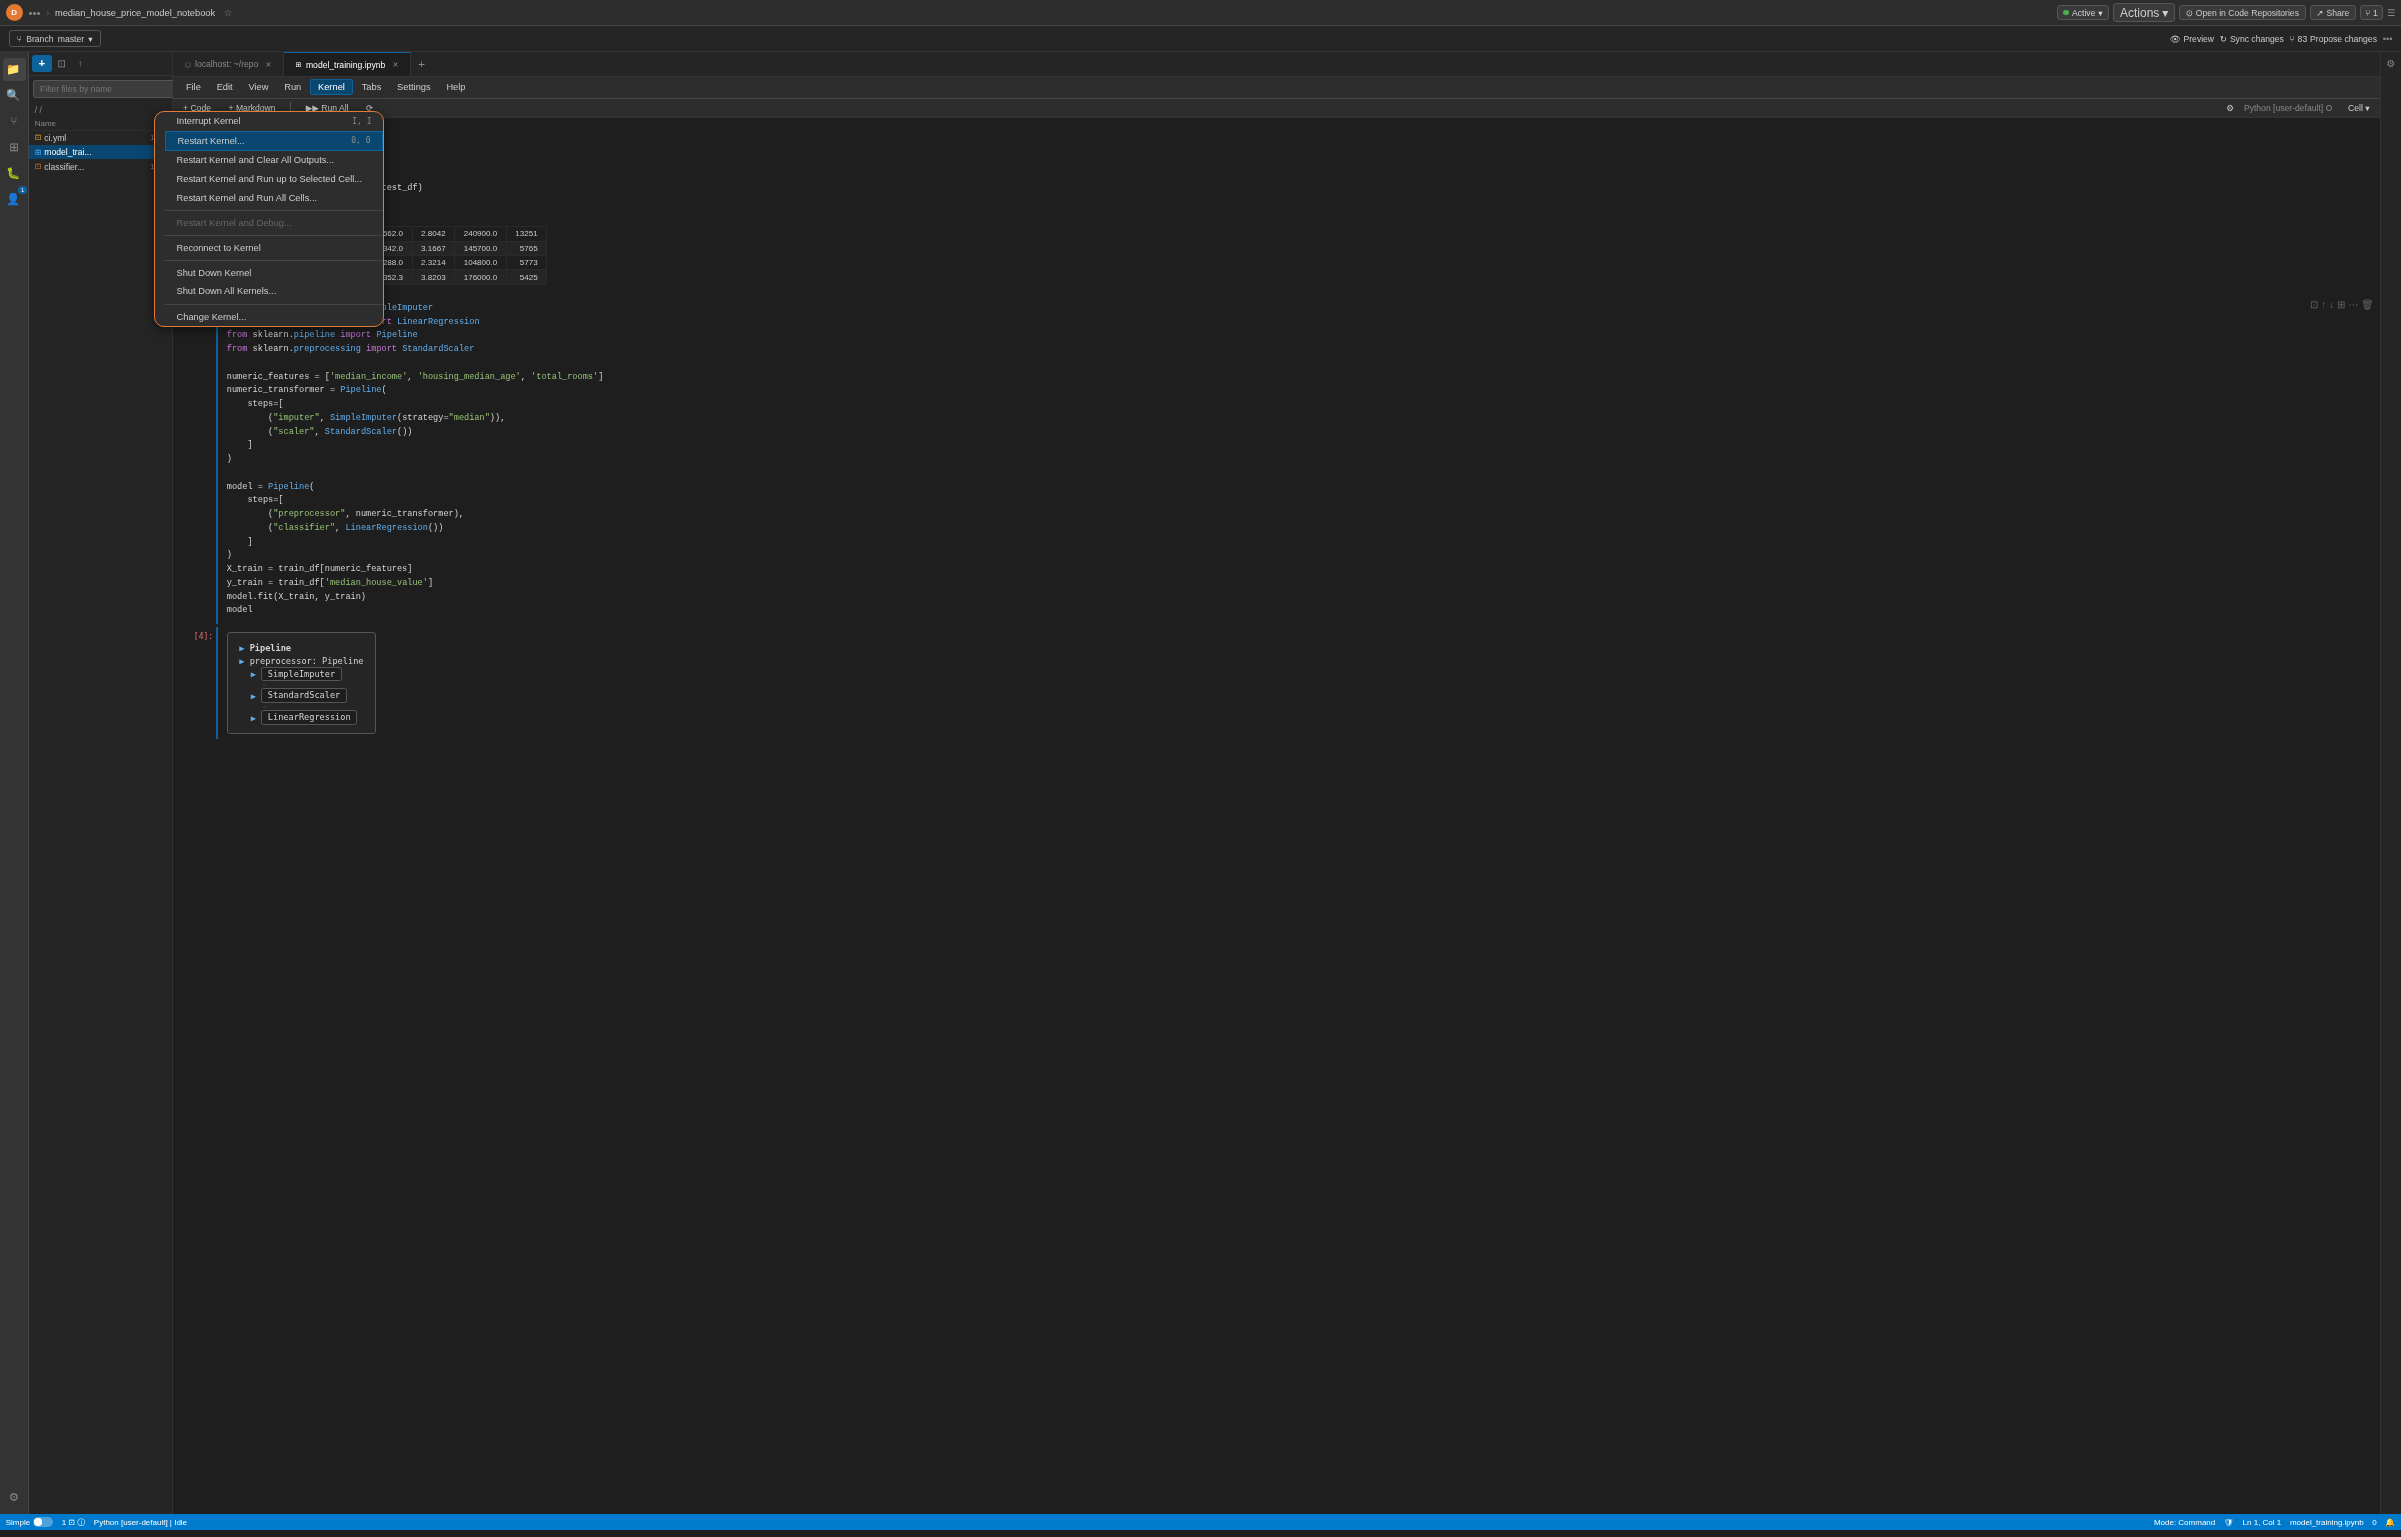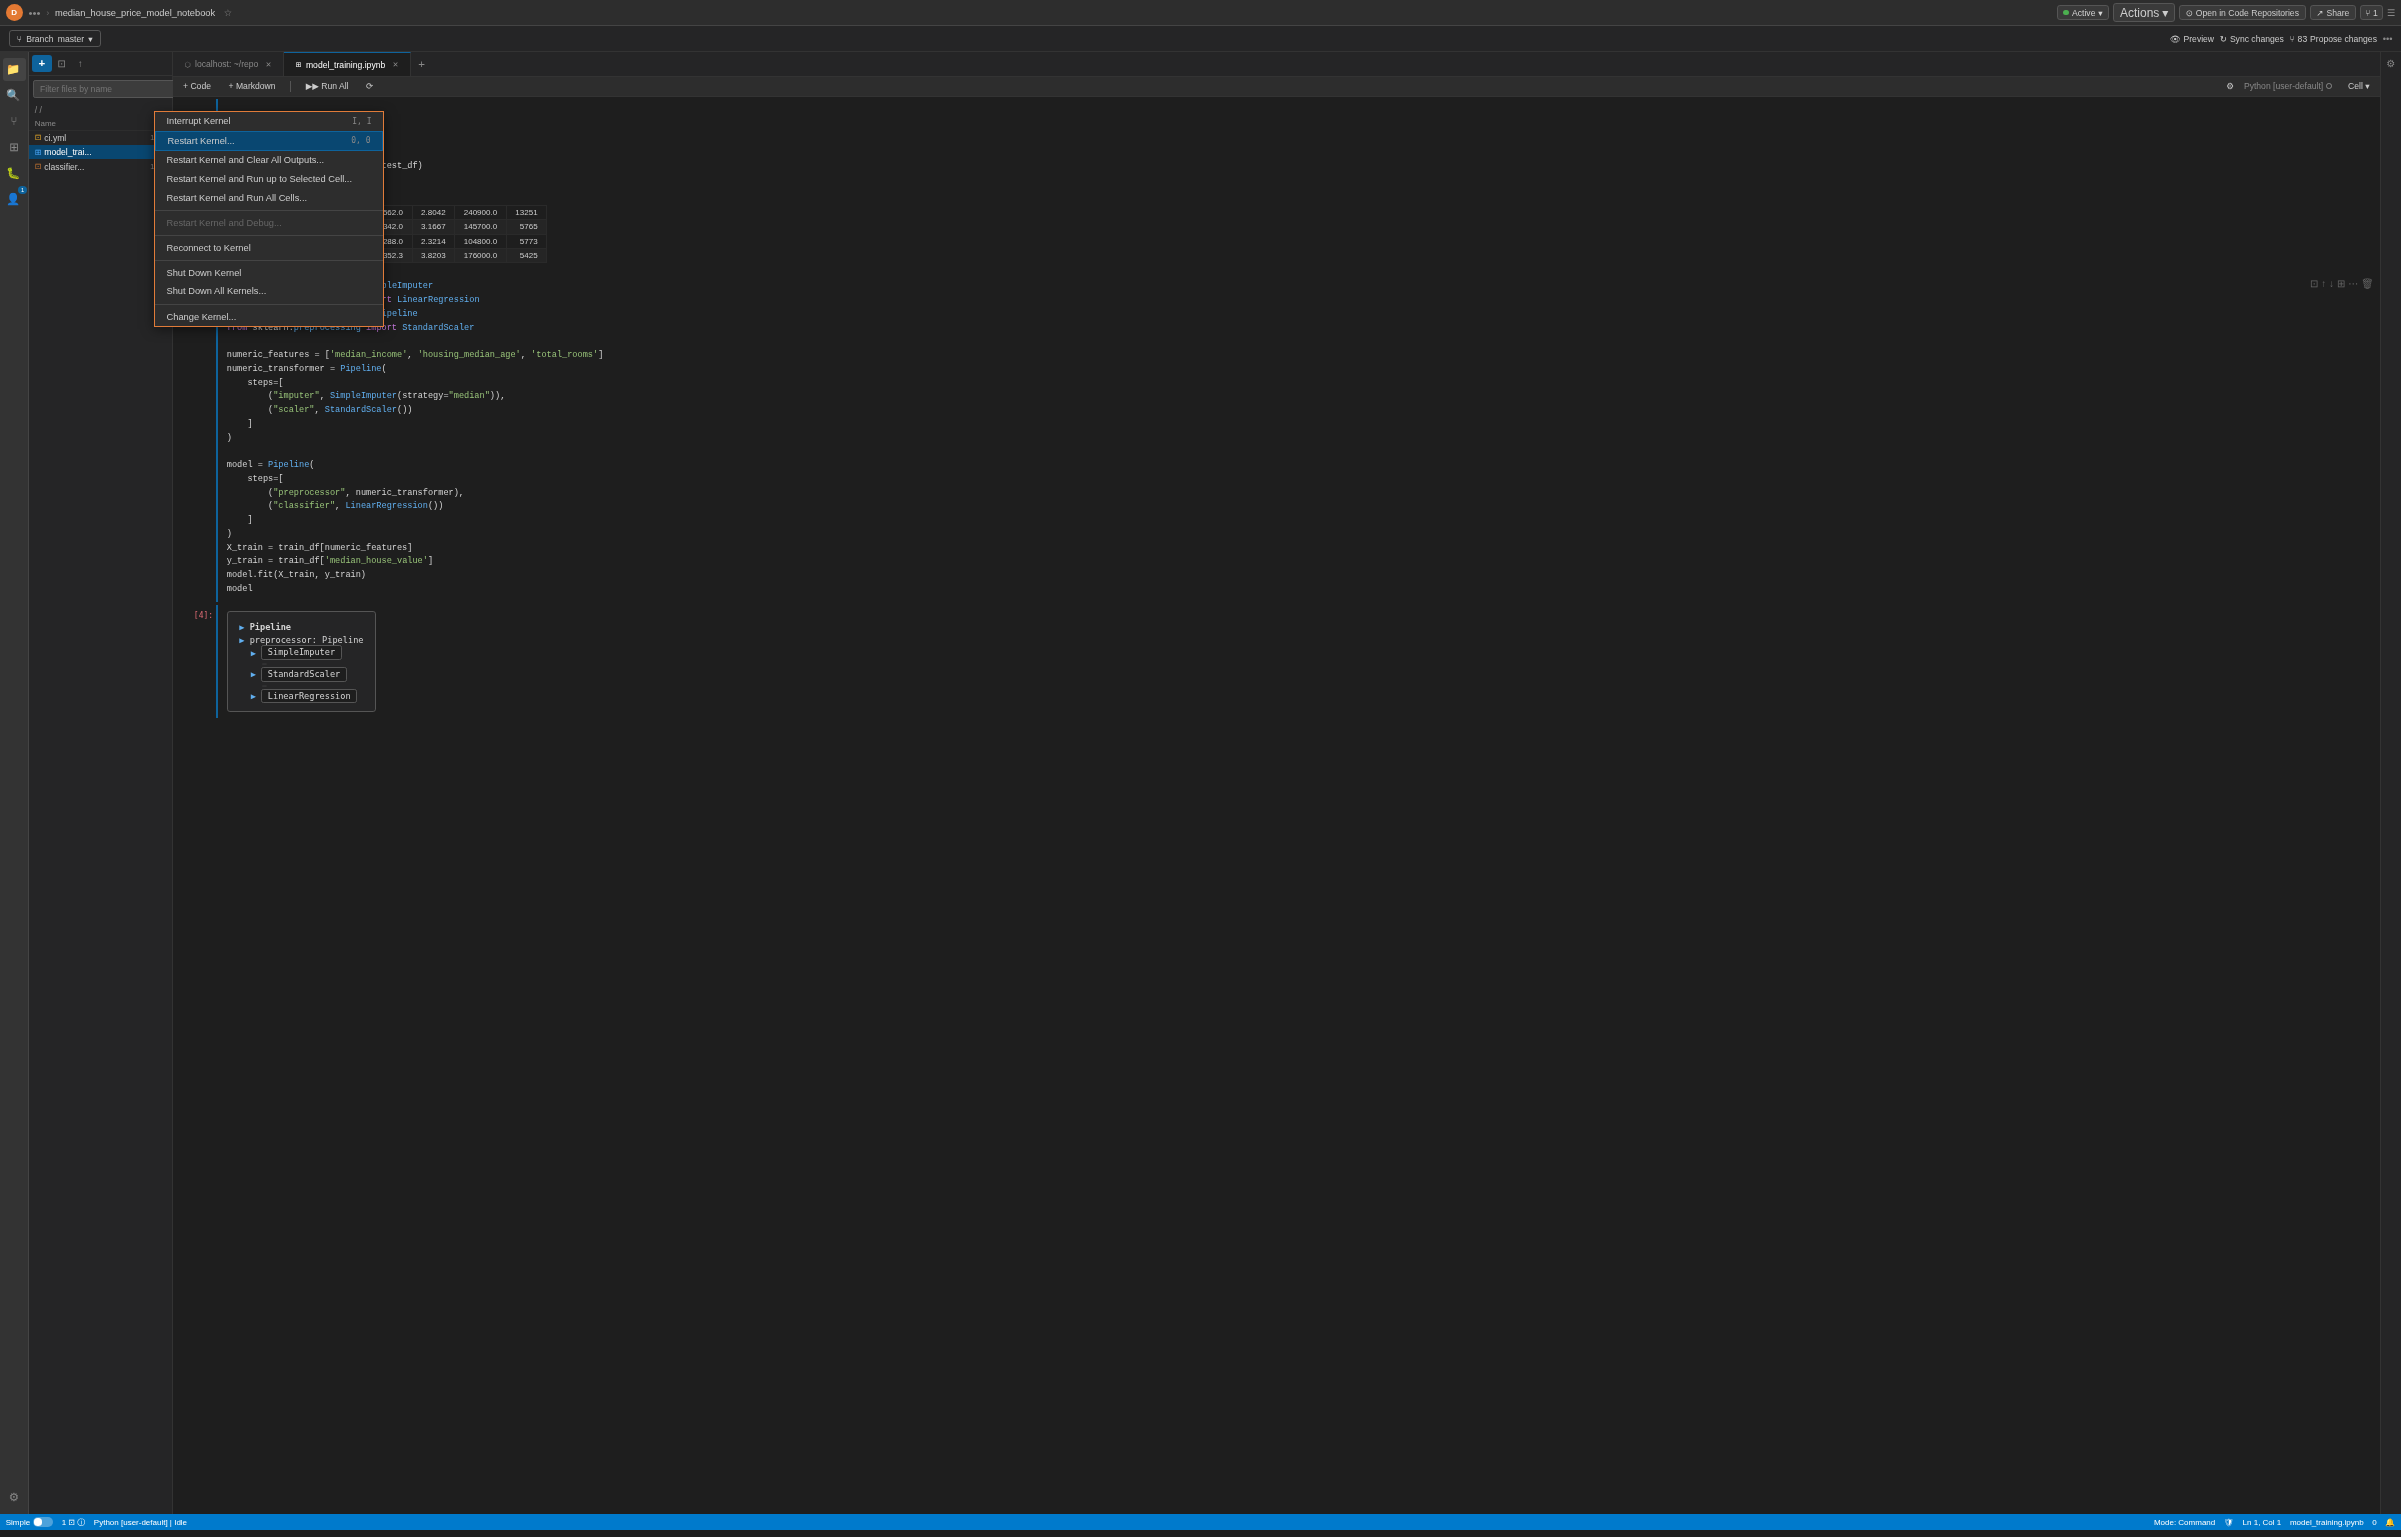--- a/index.html
+++ b/index.html
@@ -128,22 +128,22 @@
     .toggle-thumb { width: 7.2px; height: 7.2px; background: white; border-radius: 50%; position: absolute; top: 1.4px; left: 1.4px; }
 
     
     .menu-bar { display: flex; align-items: center; background: #2d2d2d; border-bottom: 0.7px solid #444; height: 21.5px; padding: 0 5.7px; gap: 1.4px; }
     .menu-item { padding: 2.2px 7.2px; cursor: pointer; color: #ccc; font-size: 9.3px; border-radius: 2.2px; }
     .menu-item.highlighted { background: #094771; color: white; border: 0.7px solid #0e639c; }
 
     
     .dropdown-overlay { position: absolute; top: 0; left: 0; right: 0; bottom: 0; z-index: 1000; pointer-events: none; }
     .dropdown-menu {
-      position: absolute; background: #2d2d2d; border: 0.7px solid #555; border-radius: 0;
-      min-width: 230px; z-index: 1001; pointer-events: all; box-shadow: 0 2.9px 11.5px rgba(0,0,0,0.5);
+      position: absolute; background: #2d2d2d; border: 0.7px solid #555; border-radius: 10px;
+      min-width: 230px; z-index: 1001; pointer-events: all; box-shadow: 0 2.9px 11.5px rgba(0,0,0,0.5); padding-left: 10px;
     }
     .dropdown-item { display: flex; align-items: center; padding: 4.3px 11.5px; cursor: pointer; font-size: 9.3px; color: #ccc; justify-content: space-between; }
     .dropdown-item.highlighted { background: #094771; border: 0.7px solid #0e639c; }
     .dropdown-item.disabled { color: #666; cursor: default; }
     .dropdown-shortcut { color: #888; font-size: 8px; font-family: monospace; }
     .dropdown-separator { height: 0.7px; background: #444; margin: 2.9px 0; }
     .kernel-highlighted-outline { border: 1.4px solid #e07b39 !important; }
 
     
     .layout-wrapper { position: relative; display: flex; flex-direction: column; height: 100vh; }
@@ -268,20 +268,30 @@
           <span class="tab-close">✕</span>
         </div>
         <div class="tab active">
           <span class="tab-icon">⊞</span>
           <span>model_training.ipynb</span>
           <span class="tab-close">✕</span>
         </div>
         <div class="tab-add">+</div>
       </div>
 
+      <div class="menu-bar">
+        <div class="menu-item">File</div>
+        <div class="menu-item">Edit</div>
+        <div class="menu-item">View</div>
+        <div class="menu-item">Run</div>
+        <div class="menu-item highlighted">Kernel</div>
+        <div class="menu-item">Tabs</div>
+        <div class="menu-item">Settings</div>
+        <div class="menu-item">Help</div>
+      </div>
 
       <div class="nb-toolbar">
         <div class="nb-toolbar-item">+ Code</div>
         <div class="nb-toolbar-item">+ Markdown</div>
         <div class="nb-toolbar-sep"></div>
         <div class="nb-toolbar-item">▶▶ Run All</div>
         <div class="nb-toolbar-item">⟳</div>
         <div class="nb-toolbar-right">
           <div class="nb-toolbar-item">⚙</div>
           <div class="kernel-status">

